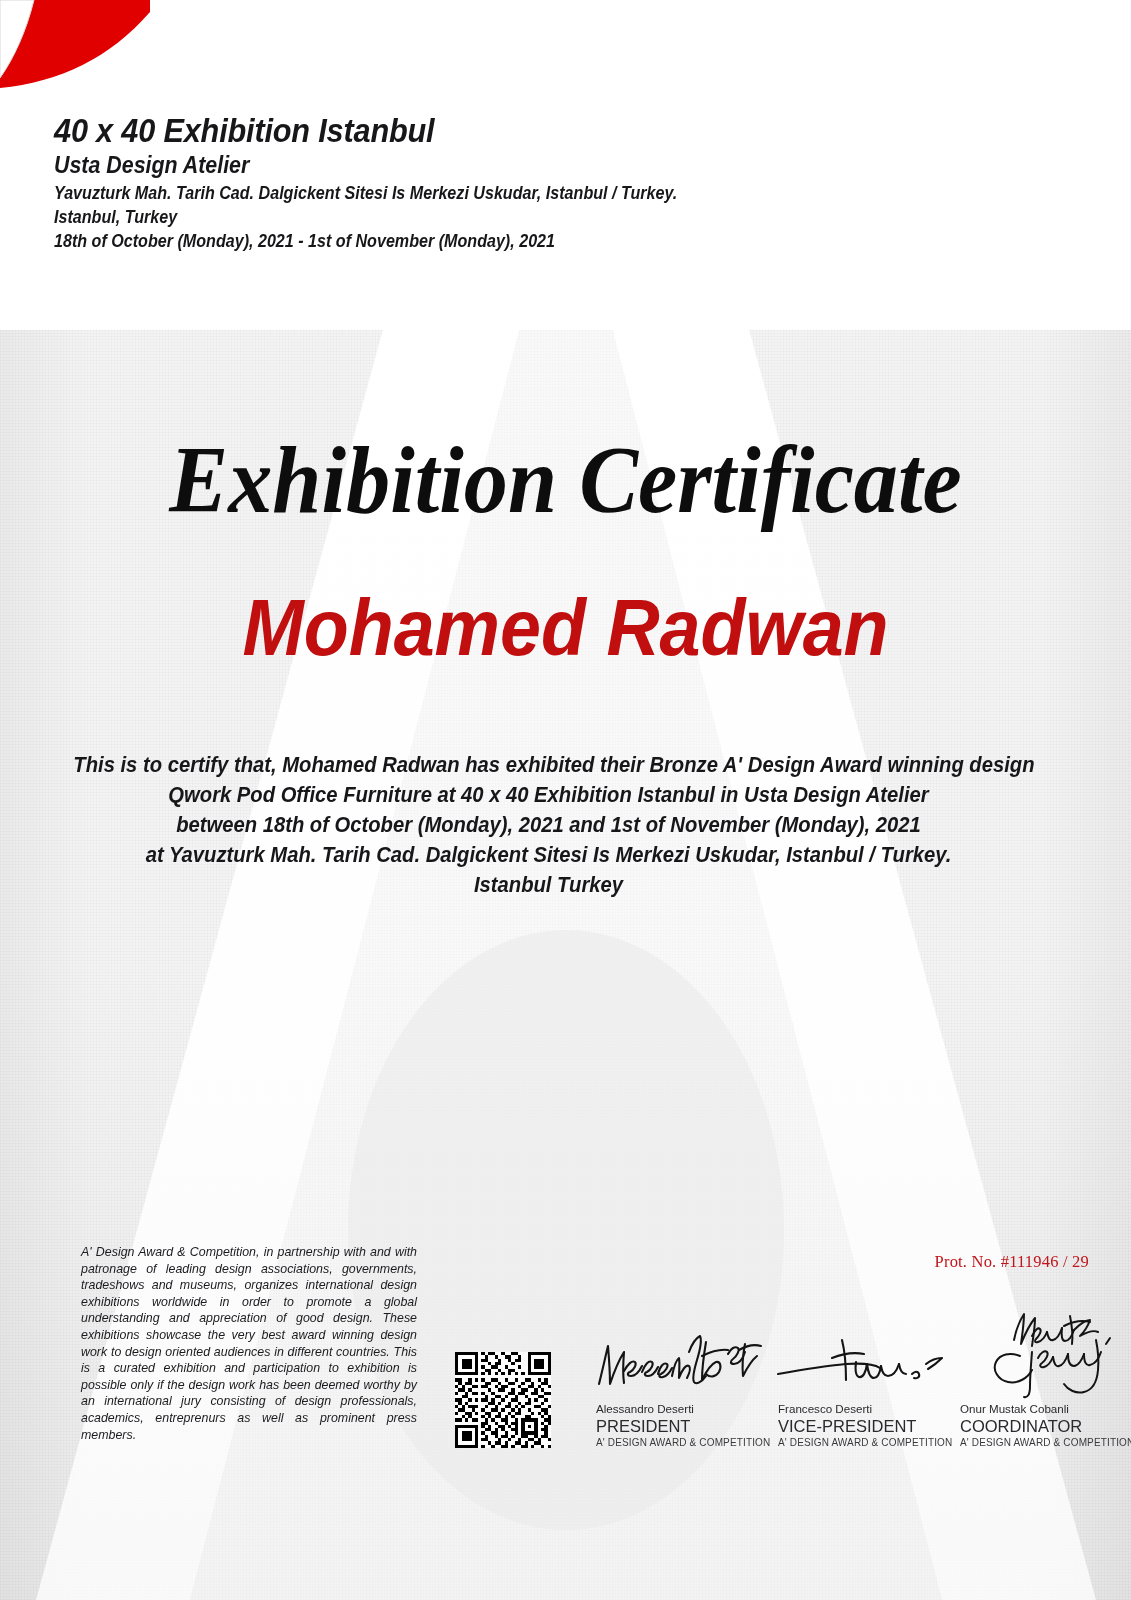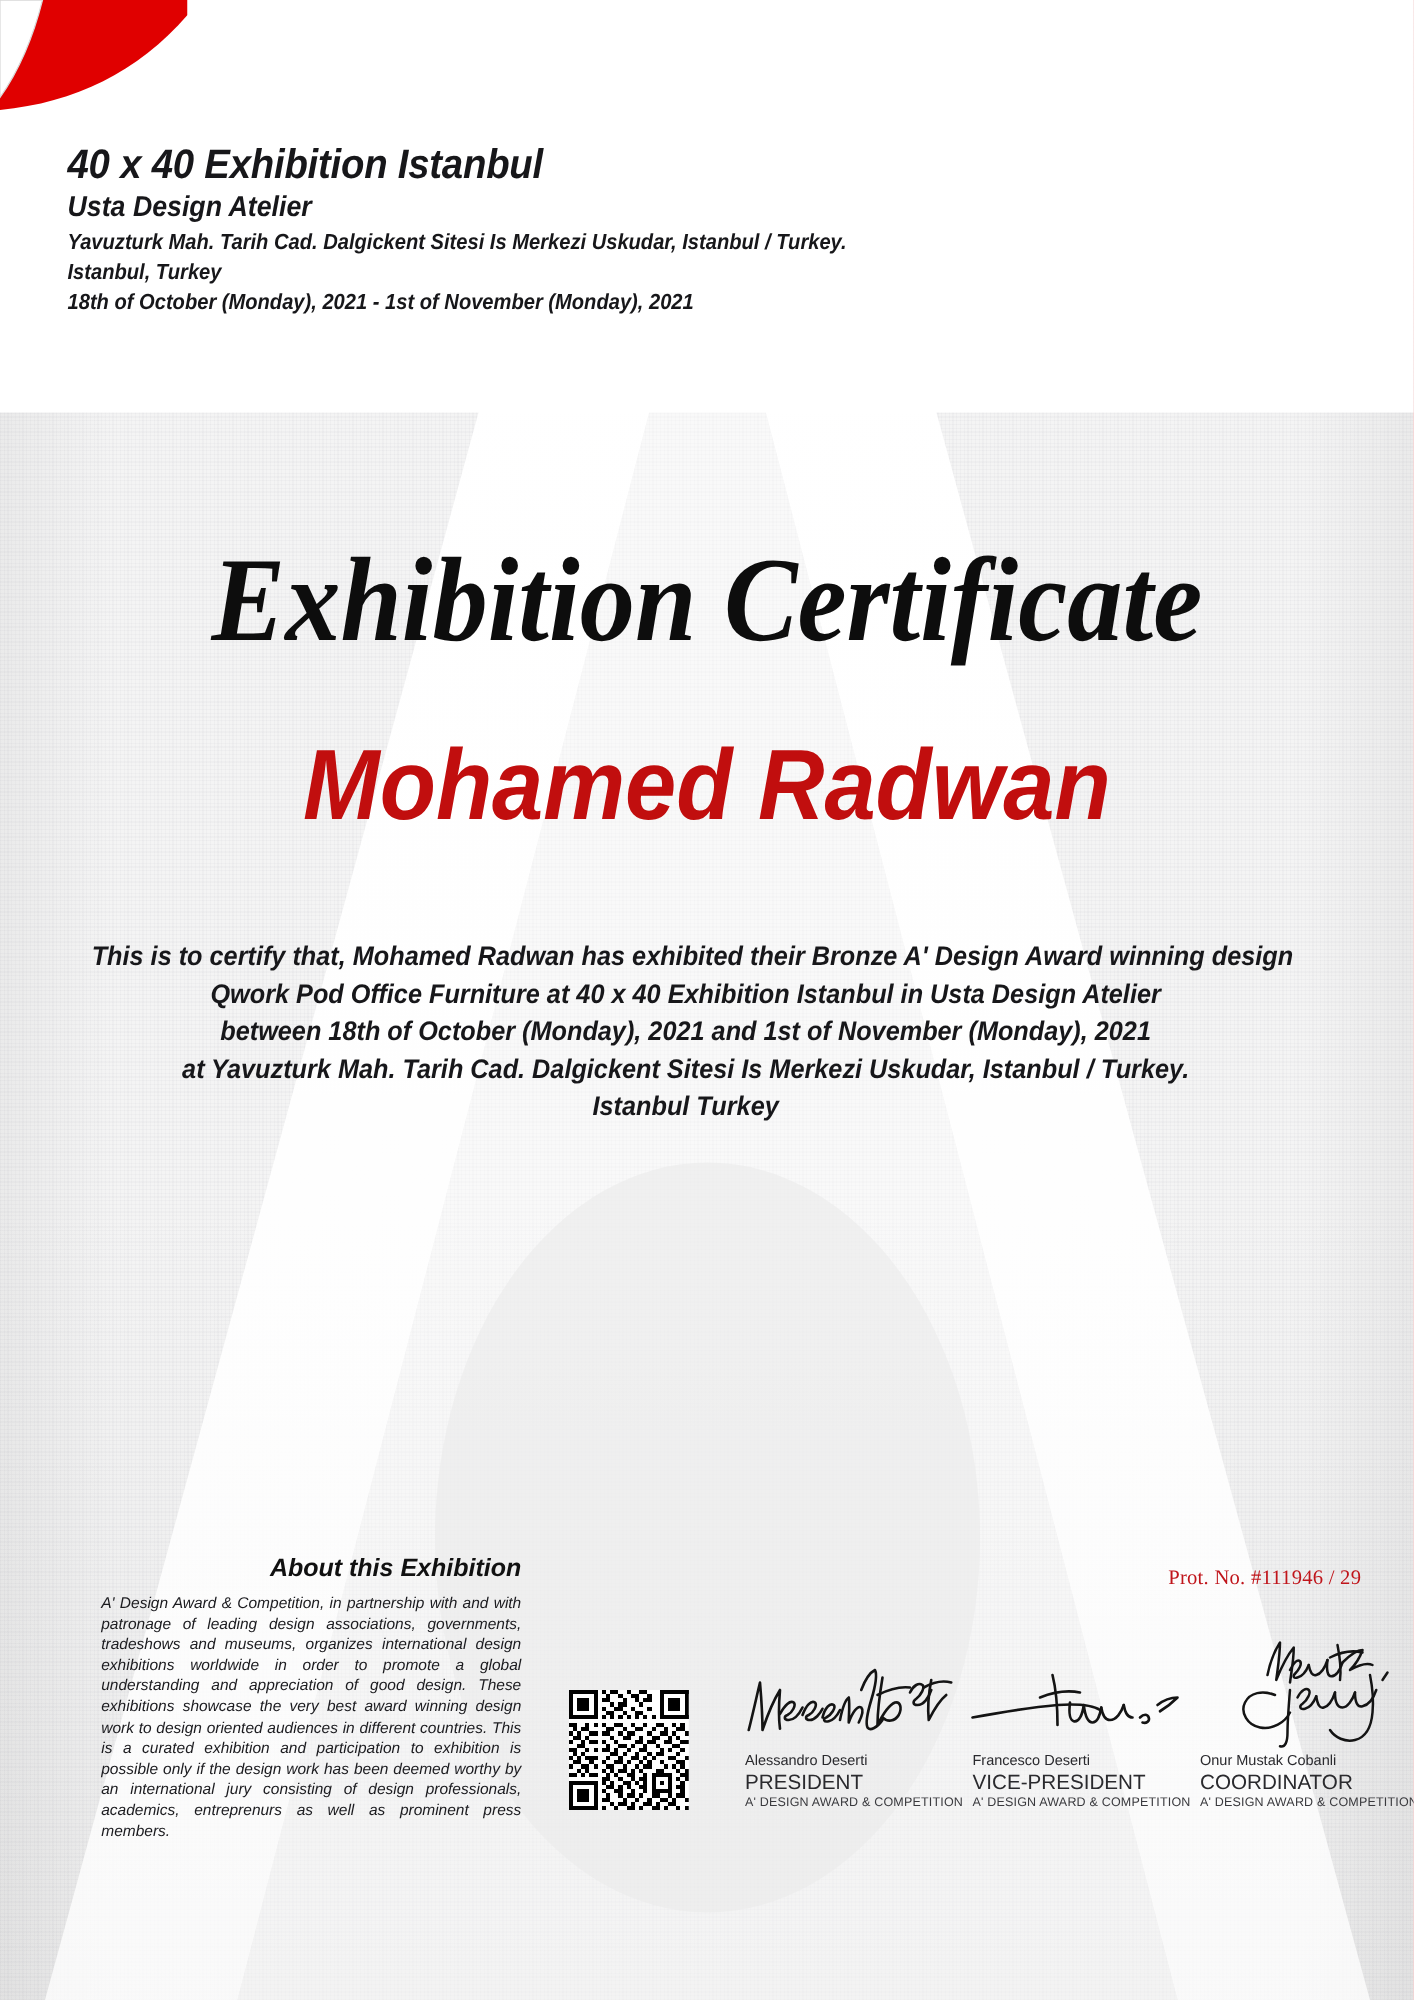--- a/index.html
+++ b/index.html
@@ -10,21 +10,21 @@
   }
   body {
     font-family: "Liberation Sans", sans-serif;
   }
 
   .page {
     position: relative;
     width: 1131px;
     height: 1600px;
     overflow: hidden;
-    background: #fca5a5;
+    background: #c4b5fd;
     box-sizing: border-box;
   }
 
   
   .paper-bg {
     position: absolute;
     inset: 0;
     background:
       linear-gradient(to right, rgba(150,150,150,0.10) 0px, rgba(255,255,255,0) 90px),
       linear-gradient(to left, rgba(150,150,150,0.10) 0px, rgba(255,255,255,0) 90px),
@@ -334,21 +334,20 @@
     <div class="body-block">
       <div class="body-line">This is to certify that, Mohamed Radwan has exhibited their Bronze A' Design Award winning design</div>
       <div class="body-line">Qwork Pod Office Furniture at 40 x 40 Exhibition Istanbul in Usta Design Atelier</div>
       <div class="body-line">between 18th of October (Monday), 2021 and 1st of November (Monday), 2021</div>
       <div class="body-line">at Yavuzturk Mah. Tarih Cad. Dalgickent Sitesi Is Merkezi Uskudar, Istanbul / Turkey.</div>
       <div class="body-line">Istanbul Turkey</div>
     </div>
 
 
     <div class="about">
-      <div class="about-title">About this Exhibition</div>
       <div class="about-text">A' Design Award &amp; Competition, in partnership with and with patronage of leading design associations, governments, tradeshows and museums, organizes international design exhibitions worldwide in order to promote a global understanding and appreciation of good design. These exhibitions showcase the very best award winning design work to design oriented audiences in different countries. This is a curated exhibition and participation to exhibition is possible only if the design work has been deemed worthy by an international jury consisting of design professionals, academics, entreprenurs as well as prominent press members.</div>
     </div>
 
     <svg class="qr" viewBox="0 0 29 29" shape-rendering="crispEdges">
       <rect width="29" height="29" fill="#ffffff"></rect>
       <g fill="#000000">
 
         <rect x="0" y="0" width="7" height="1"></rect>
           <rect x="0" y="6" width="7" height="1"></rect>
         <rect x="0" y="0" width="1" height="7"></rect>

